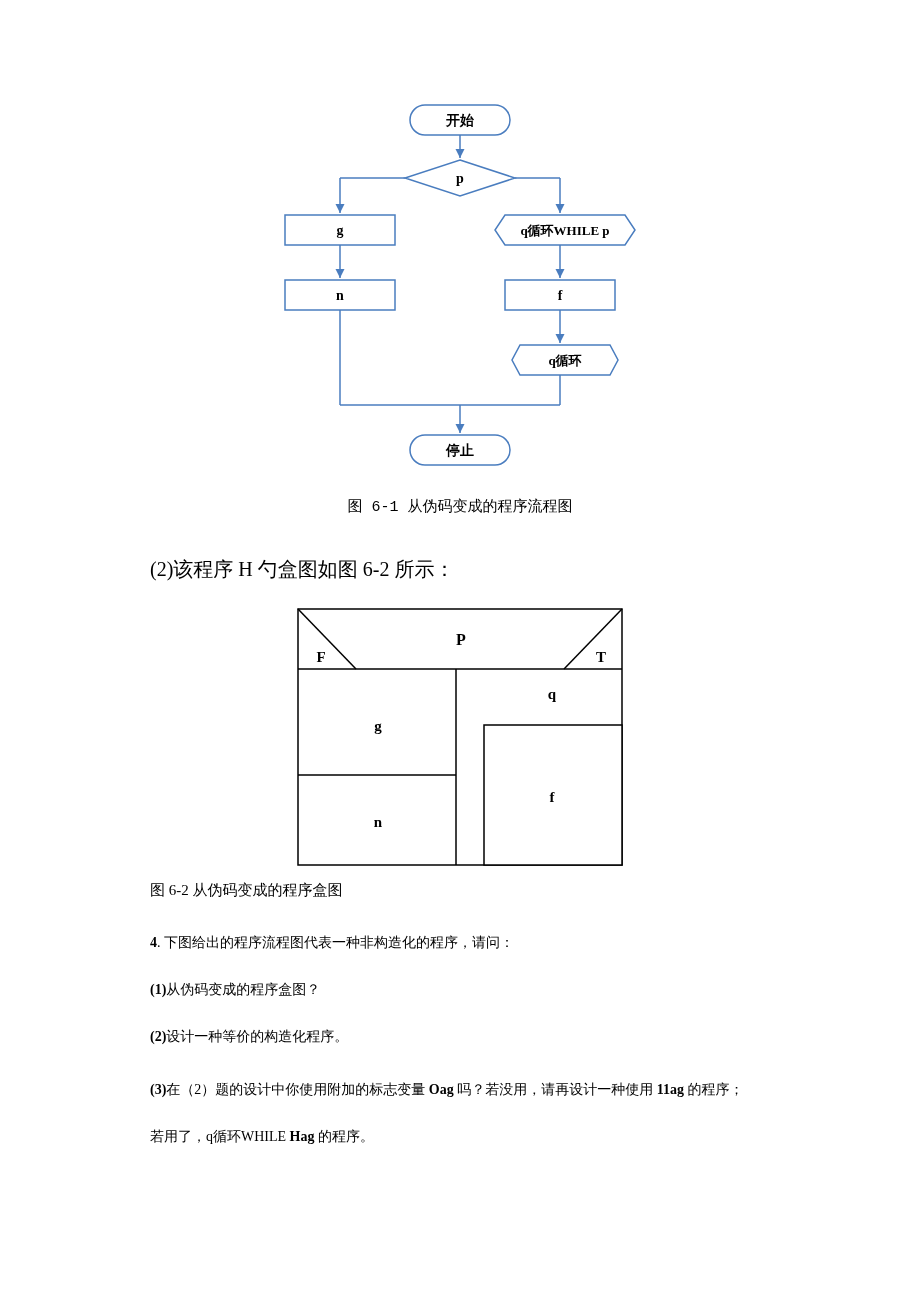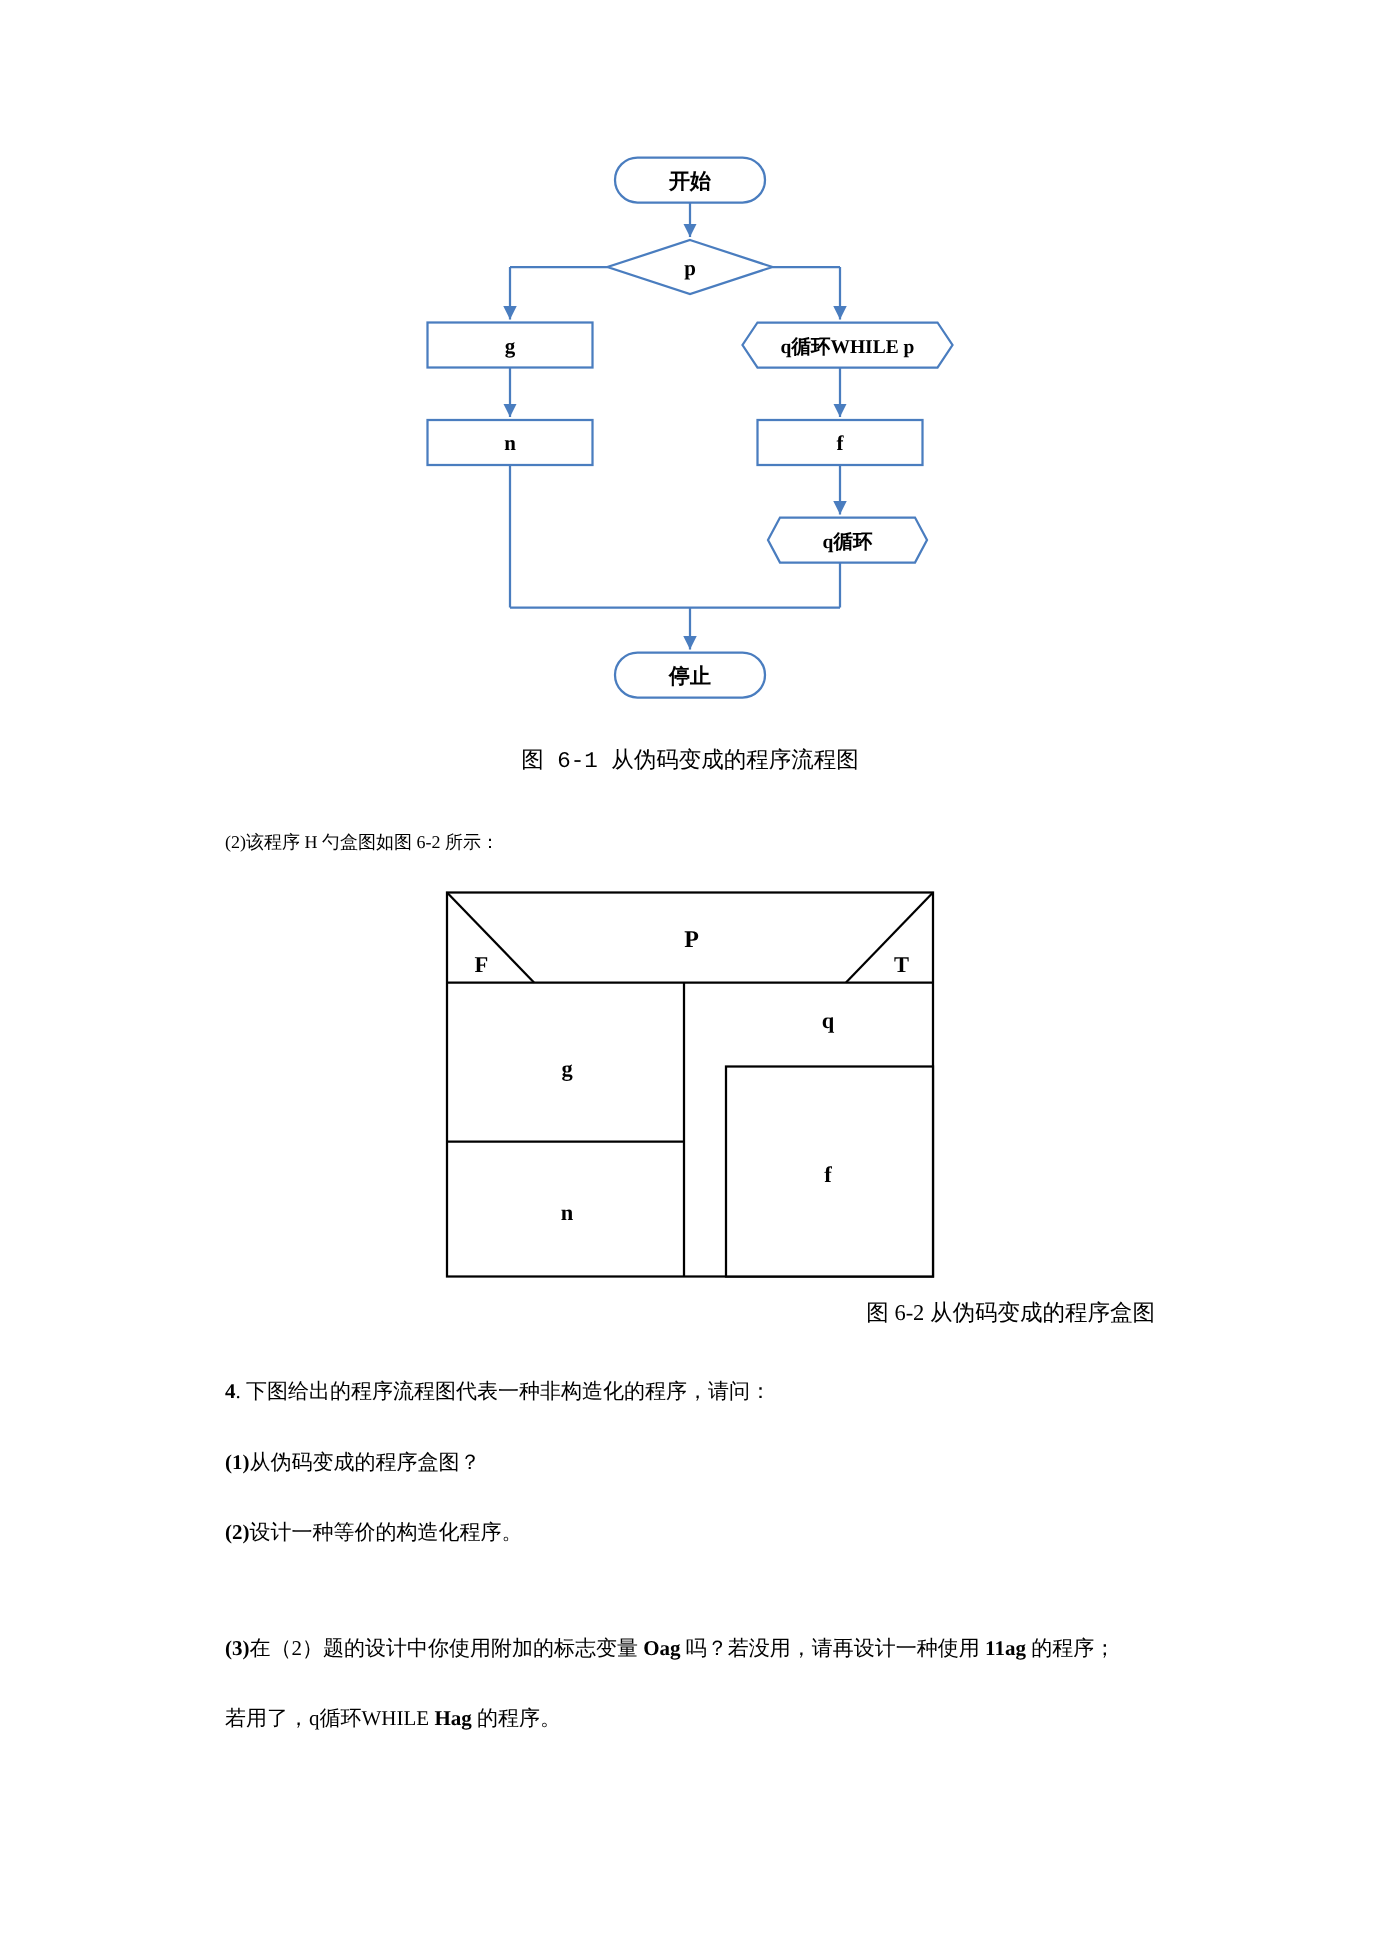--- a/index.html
+++ b/index.html
@@ -21,29 +21,29 @@
     }
     .flowchart svg { width: 100%; height: 100%; }
     .caption {
       text-align: center;
       margin: 14px 0 30px 0;
       font-size: 15px;
       font-family: Liberation Mono, monospace;
     }
     .para {
       margin: 20px 0;
-      font-size: 12px;
+      font-size: 20px;
     }
     .ns-diagram {
       width: 328px;
       margin: 20px auto 10px auto;
     }
     .ns-diagram svg { width: 100%; display: block; }
     .caption2 {
-      text-align: right;
+      text-align: left;
       margin: 6px 0 26px 0;
       font-size: 15px;
     }
     .q-item {
       margin: 22px 0;
       font-size: 14px;
     }
     .bold { font-weight: bold; }
   </style>
 </head>
@@ -141,19 +141,19 @@
 </div>
 
 <div class="q-item">
   <span class="bold">(1)</span><span>从伪码变成的程序盒图？</span>
 </div>
 
 <div class="q-item">
   <span class="bold">(2)</span><span>设计一种等价的构造化程序。</span>
 </div>
 
-<div class="q-item" style="margin-top:52px">
+<div class="q-item" style="margin-top:27px">
   <span class="bold">(3)</span><span>在（2）题的设计中你使用附加的标志变量 </span><span class="bold">Oag</span><span> 吗？若没用，请再设计一种使用 </span><span class="bold">11ag</span><span> 的程序；</span>
 </div>
 
 <div class="q-item">
   <span>若用了，q循环WHILE </span><span class="bold">Hag</span><span> 的程序。</span>
 </div>
 
 </body></html>

